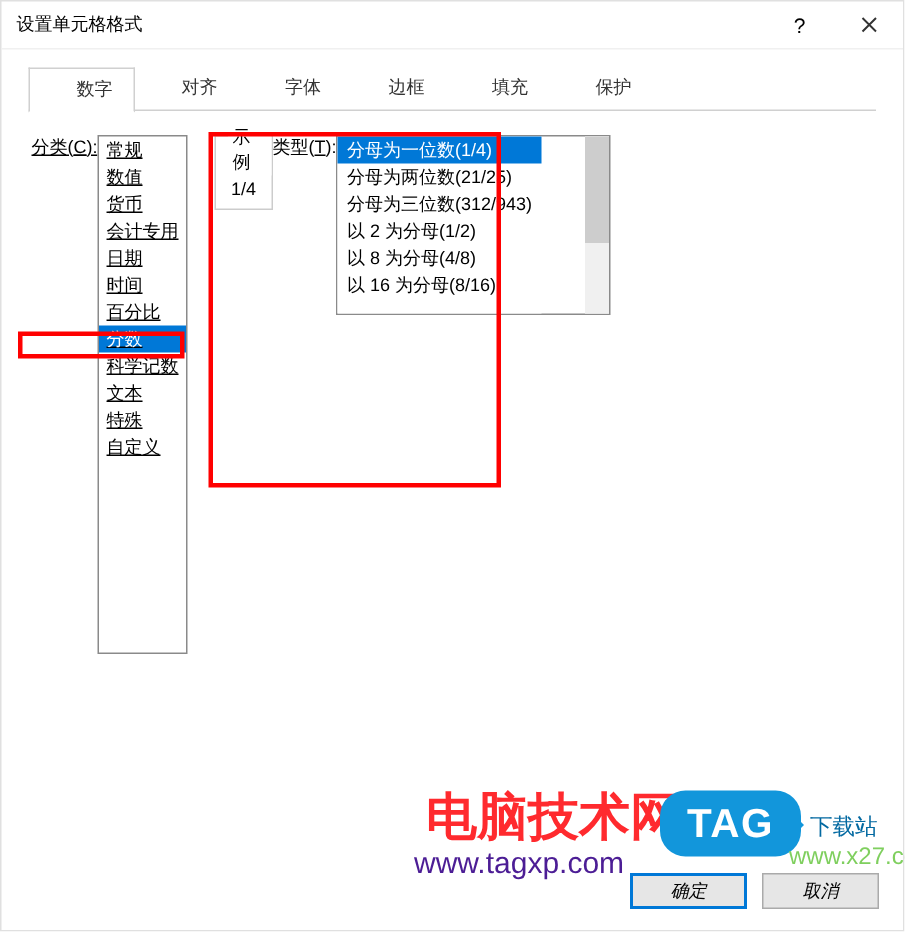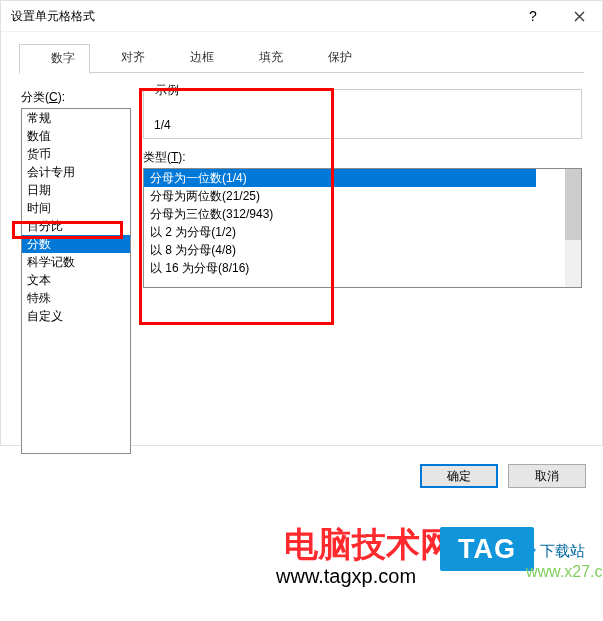--- a/index.html
+++ b/index.html
@@ -8,21 +8,21 @@
     font-size: 12px;
     width: 603px;
     height: 621px;
     background: #fff;
     overflow: hidden;
     position: relative;
   }
   .window {
     border: 1px solid #e0e0e0;
     width: 603px;
-    height: 446px;
+    height: 621px;
     display: flex;
     flex-direction: column;
   }
   .titlebar {
     height: 32px;
     display: flex;
     align-items: center;
     padding: 0 0 0 10px;
     border-bottom: 1px solid #f0f0f0;
   }
@@ -54,36 +54,36 @@
     border-bottom: 1px solid #fff;
     margin-bottom: -1px;
     background: #fff;
   }
   .content {
     flex: 1;
     padding: 16px 20px 0 20px;
     display: flex;
     gap: 12px;
   }
-  .left-col { width: 110px; display: flex; flex-direction: column; }
+  .left-col { width: 110px; display: flex; flex-direction: row; text-decoration: underline; }
   .label-row { margin-bottom: 2px; }
   .underline { text-decoration: underline; }
   .category-list {
     border: 1px solid #8a8a8a;
     height: 346px;
     overflow: hidden;
     background: #fff;
   }
   .category-item {
     padding: 1px 5px;
     line-height: 16px;
     white-space: nowrap;
   }
   .category-item.selected { background: #0078d7; color: #fff; }
-  .right-col { flex: 1; display: flex; flex-direction: column; }
+  .right-col { flex: 1; display: flex; flex-direction: row; }
   .example-box {
     border: 1px solid #ccc;
     height: 50px;
     position: relative;
     padding: 10px 10px;
     margin-bottom: 10px;
   }
   .example-legend {
     position: absolute;
     top: -8px; left: 8px;
@@ -121,21 +121,21 @@
     padding: 10px 16px 14px 0;
     display: flex;
     justify-content: flex-end;
     gap: 10px;
   }
   .btn {
     width: 78px; height: 24px;
     border: 1px solid #aaa;
     background: #e6e6e6;
     font-size: 12px;
-    display: flex; align-items: center; justify-content: center;
+    display: flex; align-items: center; justify-content: center; font-style: italic;
   }
   .btn.primary { border: 2px solid #0078d7; background: #e6e6e6; }
   
   .red-box {
     position: absolute;
     border: 3px solid #ff0000;
     pointer-events: none;
   }
   .red-box.a { left: 12px; top: 221px; width: 111px; height: 18px; }
   .red-box.b { left: 139px; top: 88px; width: 195px; height: 237px; }
@@ -145,31 +145,31 @@
     font-weight: bold;
     pointer-events: none;
   }
   .wm-tech {
     left: 284px; top: 522px;
     color: #ff2a2e;
     font-size: 34px; font-family: "SimHei", sans-serif;
   }
   .wm-url {
     left: 276px; top: 565px;
-    color: #000000;
+    color: #4c1d95;
     font-size: 20px;
     font-family: Arial, sans-serif;
     font-weight: normal;
   }
   .tag-badge {
     position: absolute;
     left: 440px; top: 527px;
     width: 94px; height: 44px;
     background: #1296db;
-    border-radius: 2px;
+    border-radius: 17px;
     color: #fff;
     font-family: Arial, sans-serif;
     font-weight: bold;
     font-size: 27px;
     display: flex; align-items: center; justify-content: center;
     letter-spacing: 1px;
   }
   .tag-badge::after {
     content: "";
     position: absolute;
@@ -202,20 +202,21 @@
     <div class="titlebar-btn">
       <svg width="11" height="11" viewBox="0 0 11 11">
           <path d="M1 1 L10 10 M10 1 L1 10" stroke="#333" stroke-width="1.3"></path>
         </svg>
     </div>
   </div>
 
   <div class="tabs" id="tabs">
       <div class="tab active">数字</div>
       <div class="tab">对齐</div>
+      <div class="tab">字体</div>
       <div class="tab">边框</div>
       <div class="tab">填充</div>
       <div class="tab">保护</div>
     </div>
 
   <div class="content">
     <div class="left-col">
       <div class="label-row">
         <span>分类(</span><span class="underline">C</span><span>):</span>
       </div>

